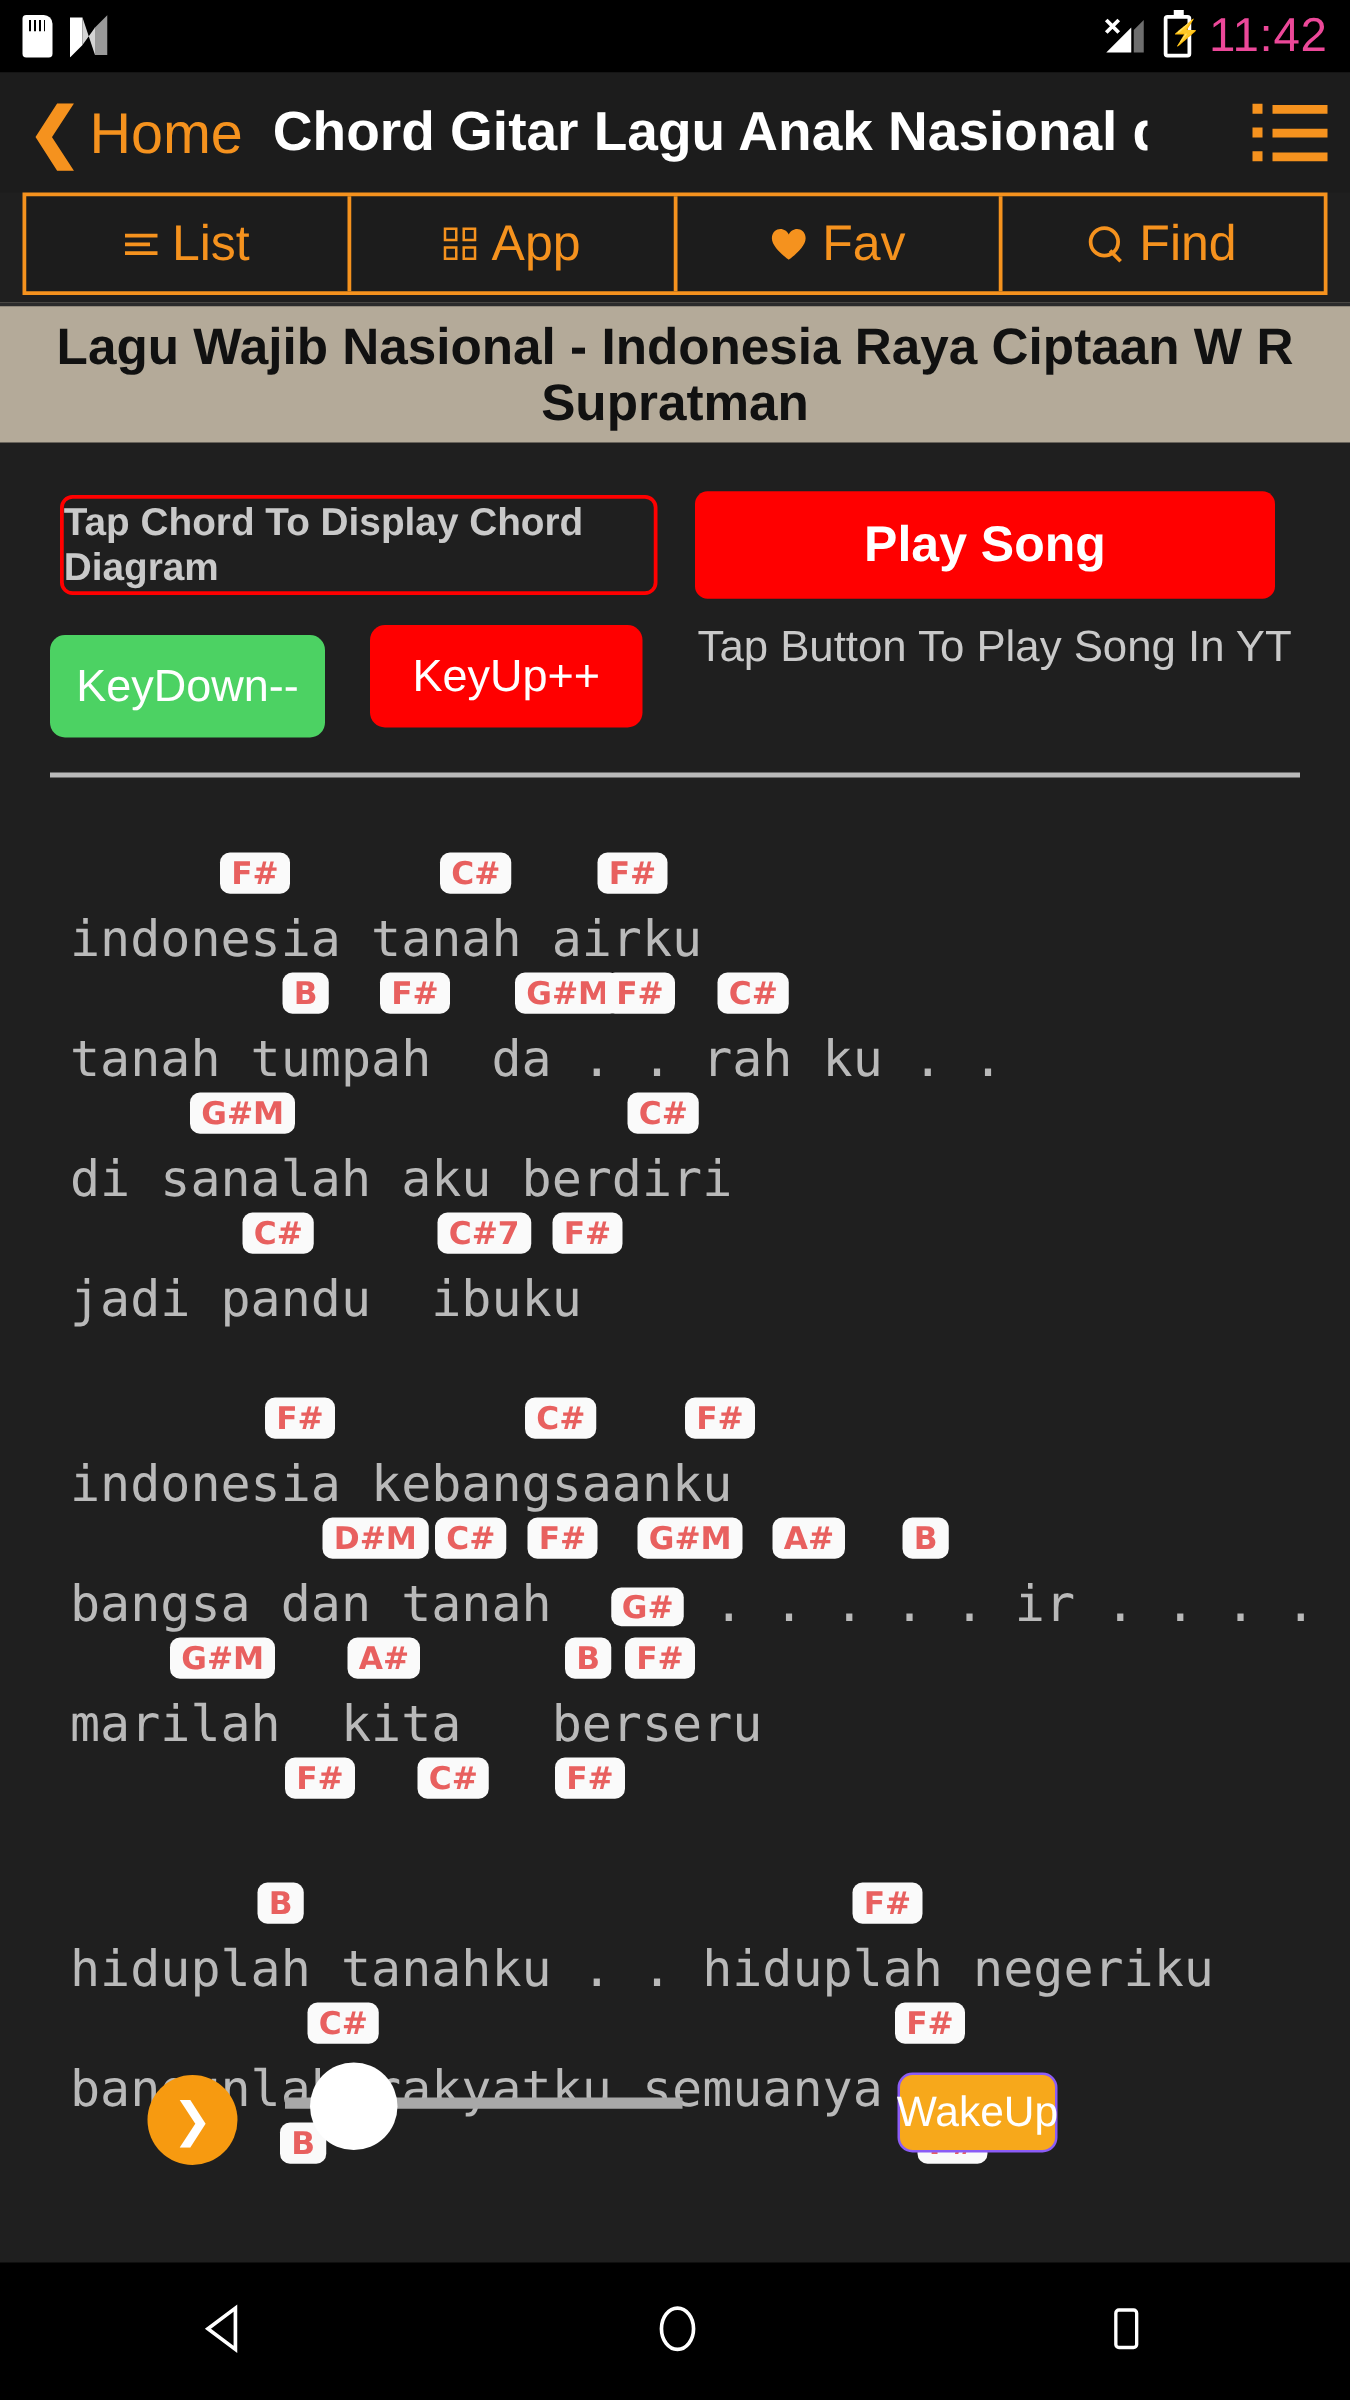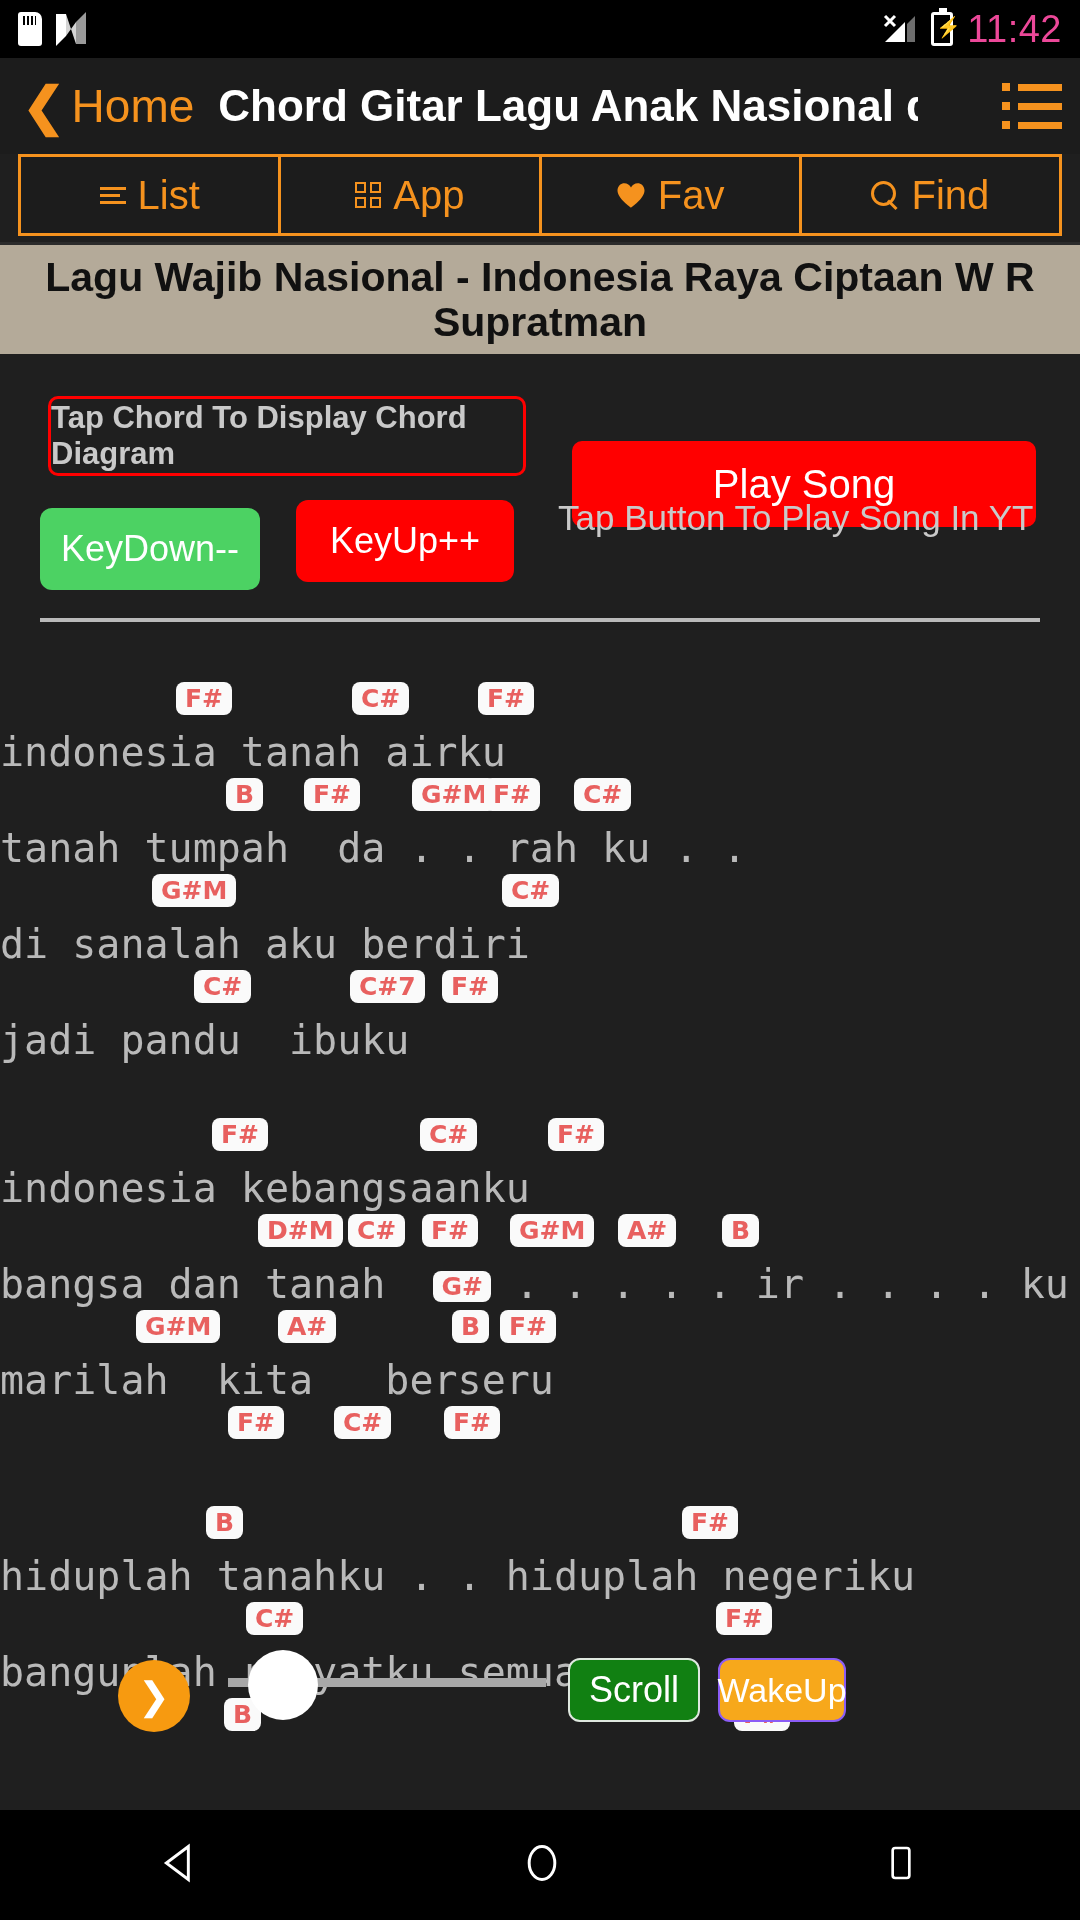--- a/index.html
+++ b/index.html
@@ -98,23 +98,23 @@
 
   
   .controls { position: absolute; top: 360px; left: 0; width: 1080px; height: 300px; }
   .btn-tapchord {
     position: absolute; left: 48px; top: 36px; width: 478px; height: 80px;
     border: 3px solid #ff0000; border-radius: 10px; background: #1f1f1f;
     color: #c9c9c9; font-size: 31px; font-weight: 700;
     display: flex; align-items: center; justify-content: center; cursor: pointer;
   }
   .btn-playsong {
-    position: absolute; left: 572px; top: 33px; width: 464px; height: 86px;
-    background: #ff0000; border-radius: 10px; color: #fff; font-size: 40px; font-weight: 400;
-    display: flex; align-items: center; justify-content: center; cursor: pointer; margin-top: 48px;
+    position: absolute; left: 556px; top: 33px; width: 464px; height: 86px;
+    background: #ff0000; border-radius: 10px; color: #fff; font-size: 40px; font-weight: 700;
+    display: flex; align-items: center; justify-content: center; cursor: pointer;
   }
   .yt-hint {
     position: absolute; left: 558px; top: 138px; color: #c9c9c9; font-size: 35px;
   }
   .btn-keydown {
     position: absolute; left: 40px; top: 148px; width: 220px; height: 82px;
     background: #4cd263; border-radius: 12px; color: #fff; font-size: 36px;
     display: flex; align-items: center; justify-content: center; cursor: pointer;
   }
   .btn-keyup {
@@ -127,21 +127,21 @@
   }
 
   
   .sheet {
     position: absolute; top: 680px; left: 0; width: 1080px; height: 1120px;
     overflow: hidden;
   }
   .line-chords { position: relative; height: 48px; }
   .line-lyrics {
     color: #b9b9b9; font-family: "DejaVu Sans Mono", monospace; font-size: 40px;
-    white-space: pre; height: 48px; line-height: 48px;
+    white-space: pre; padding-left: 56px; height: 48px; line-height: 48px;
     letter-spacing: 0px;
   }
   .chord {
     position: absolute; top: 2px;
     background: #fafafa; color: #e8605f; border-radius: 8px;
     font-family: "DejaVu Sans", sans-serif; font-size: 25px; font-weight: 700;
     padding: 4px 9px; line-height: 1; cursor: pointer; white-space: nowrap;
   }
   .chord-inline {
     display: inline-block; background: #fafafa; color: #e8605f; border-radius: 8px;
@@ -354,21 +354,20 @@
       <div class="line-chords">
         <span class="chord" style="left: 224px;">B</span>
         <span class="chord" style="left: 734px;">F#</span>
       </div>
       <div class="line-lyrics"></div>
     </div>
 
   <div class="drag-bar"></div>
   <div class="fab">❯</div>
   <div class="touch-dot"></div>
-  <div class="btn-scroll">Scroll</div>
   <div class="btn-wakeup">WakeUp</div>
 
   <div class="navbar">
     <span class="nav-back">
       <svg width="44" height="44" viewBox="0 0 24 24">
           <polygon points="16,3 16,21 4,12" fill="none" stroke="#fff" stroke-width="1.6"></polygon>
         </svg>
     </span>
     <span class="nav-home">
       <svg width="44" height="44" viewBox="0 0 24 24">

